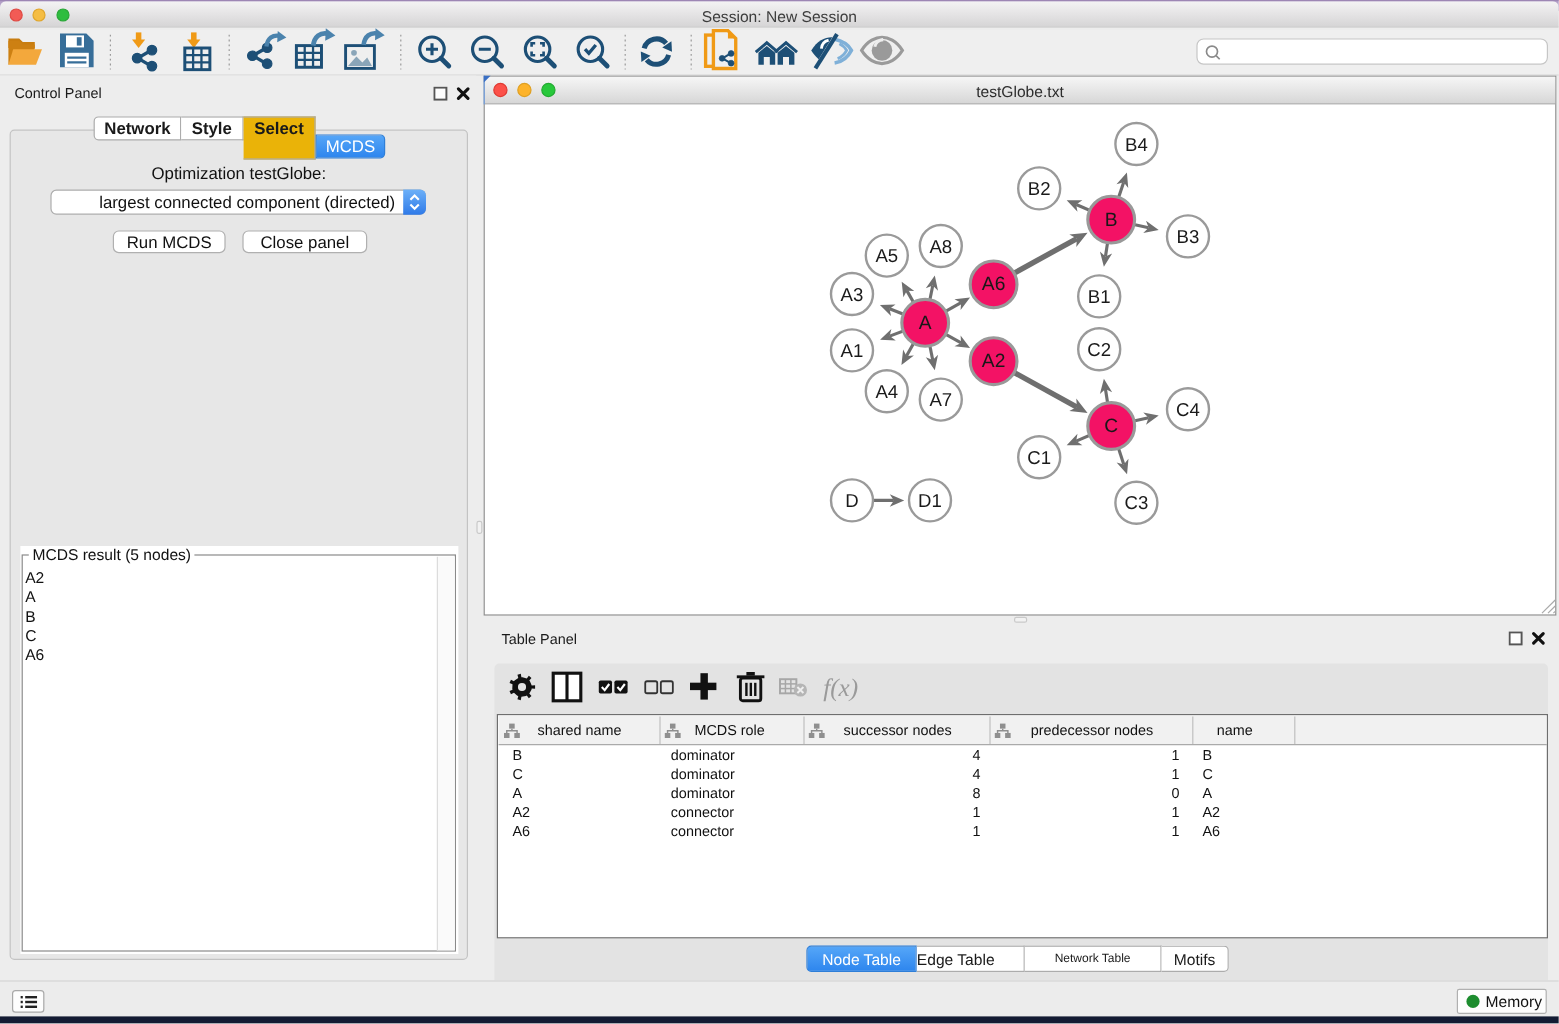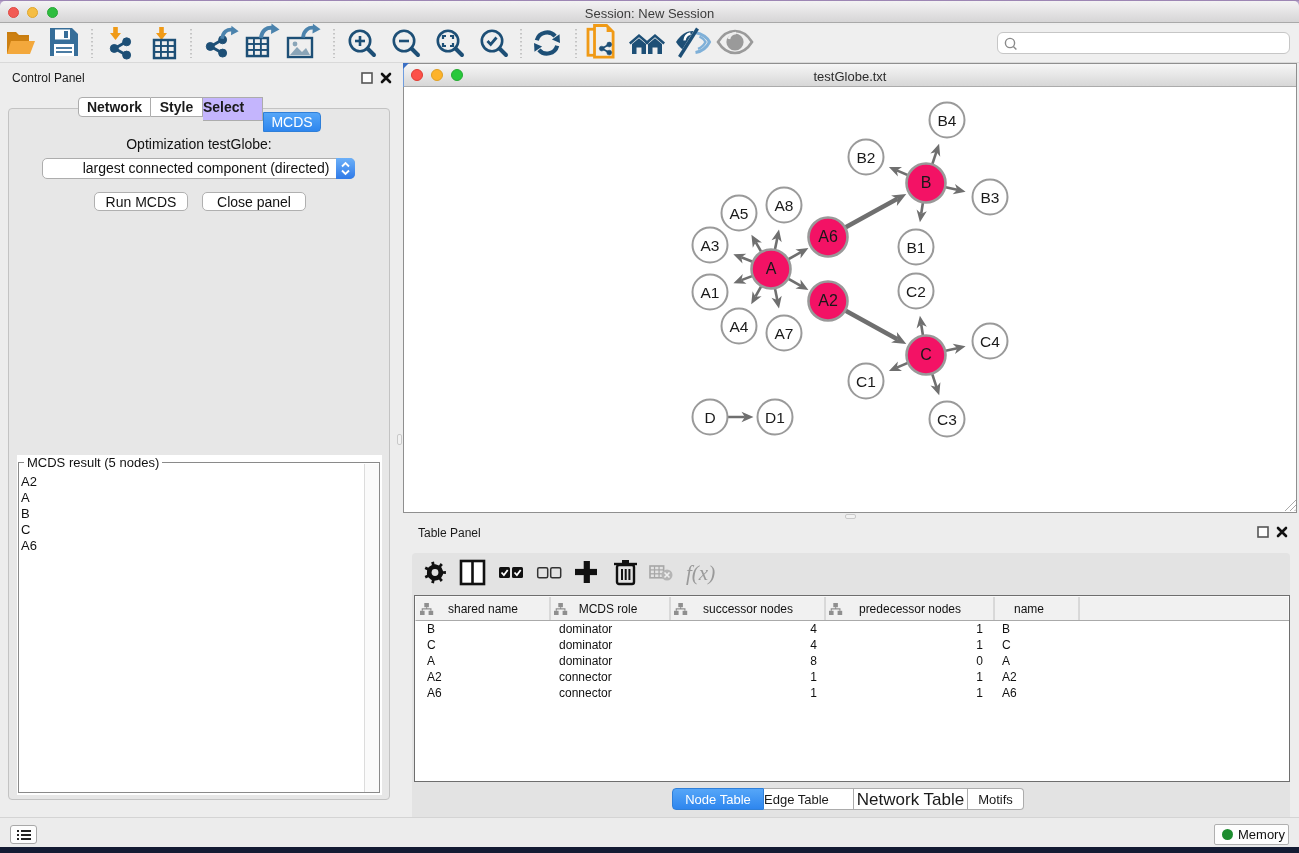--- a/index.html
+++ b/index.html
@@ -164,21 +164,21 @@
 <div class="abs" style="left:12px;top:71px;font-size:12px;color:#1a1a1a;">Control Panel</div>
 <svg class="abs" style="left:361px;top:72px;" width="32" height="13">
 <rect x="1" y="1" width="10" height="10" fill="#fdfdfd" stroke="#555" stroke-width="1.6"></rect>
 <path d="M21,2 l8,8 M29,2 l-8,8" stroke="#111" stroke-width="2.6" stroke-linecap="round"></path>
   </svg>
 
 <div class="abs" style="left:8px;top:108px;width:382px;height:692px;background:#e7e7e7;border:1px solid #c3c3c3;border-radius:4px;"></div>
 
 <div class="abs" style="left:78px;top:97px;width:73px;height:20px;background:#fff;border:1px solid #acacac;border-radius:4px 0 0 4px;font-size:14px;font-weight:bold;color:#1a1a1a;text-align:center;line-height:19px;">Network</div>
 <div class="abs" style="left:151px;top:97px;width:52px;height:20px;background:#fff;border:1px solid #acacac;border-left:none;font-size:14px;font-weight:bold;color:#1a1a1a;text-align:center;line-height:19px;">Style</div>
-<div class="abs" style="left:203px;top:97px;width:60px;height:24px;background:#c4b5fd;border:1px solid #acacac;border-left:none;font-size:14px;font-weight:bold;color:#1a1a1a;line-height:19px;">Select</div>
+<div class="abs" style="left:203px;top:97px;width:60px;height:36px;background:#eab308;border:1px solid #acacac;border-left:none;font-size:14px;font-weight:bold;color:#1a1a1a;text-align:center;line-height:19px;">Select</div>
 <div class="abs" style="left:263px;top:112px;width:58px;height:20px;background:linear-gradient(#55a6f8,#2e86ee);border:1px solid #2f7fd8;border-radius:0 4px 4px 0;font-size:14px;color:#fff;text-align:center;line-height:19px;">MCDS</div>
 
 <div class="abs" style="left:9px;top:136px;width:380px;text-align:center;font-size:14px;color:#111;">Optimization testGlobe:</div>
 
 <div class="abs" style="left:42px;top:158px;width:313px;height:21px;background:#fff;border:1px solid #adadad;border-radius:5px;"></div>
 <div class="abs" style="left:42px;top:158px;width:313px;height:21px;font-size:14px;color:#111;text-align:center;line-height:21px;padding-left:15px;">largest connected component (directed)</div>
 <div class="abs" style="left:336px;top:158px;width:19px;height:21px;background:linear-gradient(#6cb0f8,#2f7ae8);border-radius:0 5px 5px 0;"></div>
 <svg class="abs" style="left:336px;top:158px;" width="19" height="21">
     <path d="M6,8.5 l3.5,-3.5 l3.5,3.5" fill="none" stroke="#fff" stroke-width="1.8"></path>
     <path d="M6,12.5 l3.5,3.5 l3.5,-3.5" fill="none" stroke="#fff" stroke-width="1.8"></path>
@@ -415,21 +415,21 @@
 <text x="427" y="697">A6</text>
       <text x="559" y="697">connector</text>
       <text x="817" y="697" text-anchor="end">1</text>
       <text x="983" y="697" text-anchor="end">1</text>
       <text x="1002" y="697">A6</text>
 </g>
   </svg>
 
 <div class="abs" style="left:672px;top:788px;width:92px;height:22px;background:linear-gradient(#55a6f8,#2e86ee);border:1px solid #2f7fd8;border-radius:4px 0 0 4px;font-size:13px;color:#fff;line-height:21px;text-align:center;">Node Table</div>
 <div class="abs" style="left:764px;top:788px;width:90px;height:22px;background:#fff;border:1px solid #acacac;border-left:none;font-size:13px;color:#1a1a1a;line-height:21px;">Edge Table</div>
-<div class="abs" style="left:854px;top:788px;width:114px;height:22px;background:#fff;border:1px solid #acacac;border-left:none;font-size:17px;color:#1a1a1a;line-height:21px;text-align:center;">Network Table</div>
+<div class="abs" style="left:854px;top:788px;width:114px;height:22px;background:#fff;border:1px solid #acacac;border-left:none;font-size:10px;color:#1a1a1a;line-height:21px;text-align:center;">Network Table</div>
 <div class="abs" style="left:968px;top:788px;width:56px;height:22px;background:#fff;border:1px solid #acacac;border-left:none;border-radius:0 4px 4px 0;font-size:13px;color:#1a1a1a;line-height:21px;text-align:center;">Motifs</div>
 
 <div class="abs" style="left:0;top:817px;width:1299px;height:30px;background:#ececec;border-top:1px solid #d4d4d4;"></div>
 <div class="abs" style="left:10px;top:825px;width:27px;height:19px;background:#fdfdfd;border:1px solid #a8a8a8;border-radius:3px;"></div>
 <svg class="abs" style="left:17px;top:830px;" width="14" height="10">
 <g fill="#222">
       <rect x="0" y="0" width="2" height="2"></rect>
       <rect x="0" y="4" width="2" height="2"></rect>
       <rect x="0" y="8" width="2" height="2"></rect>
 <rect x="4" y="0" width="10" height="2"></rect>

